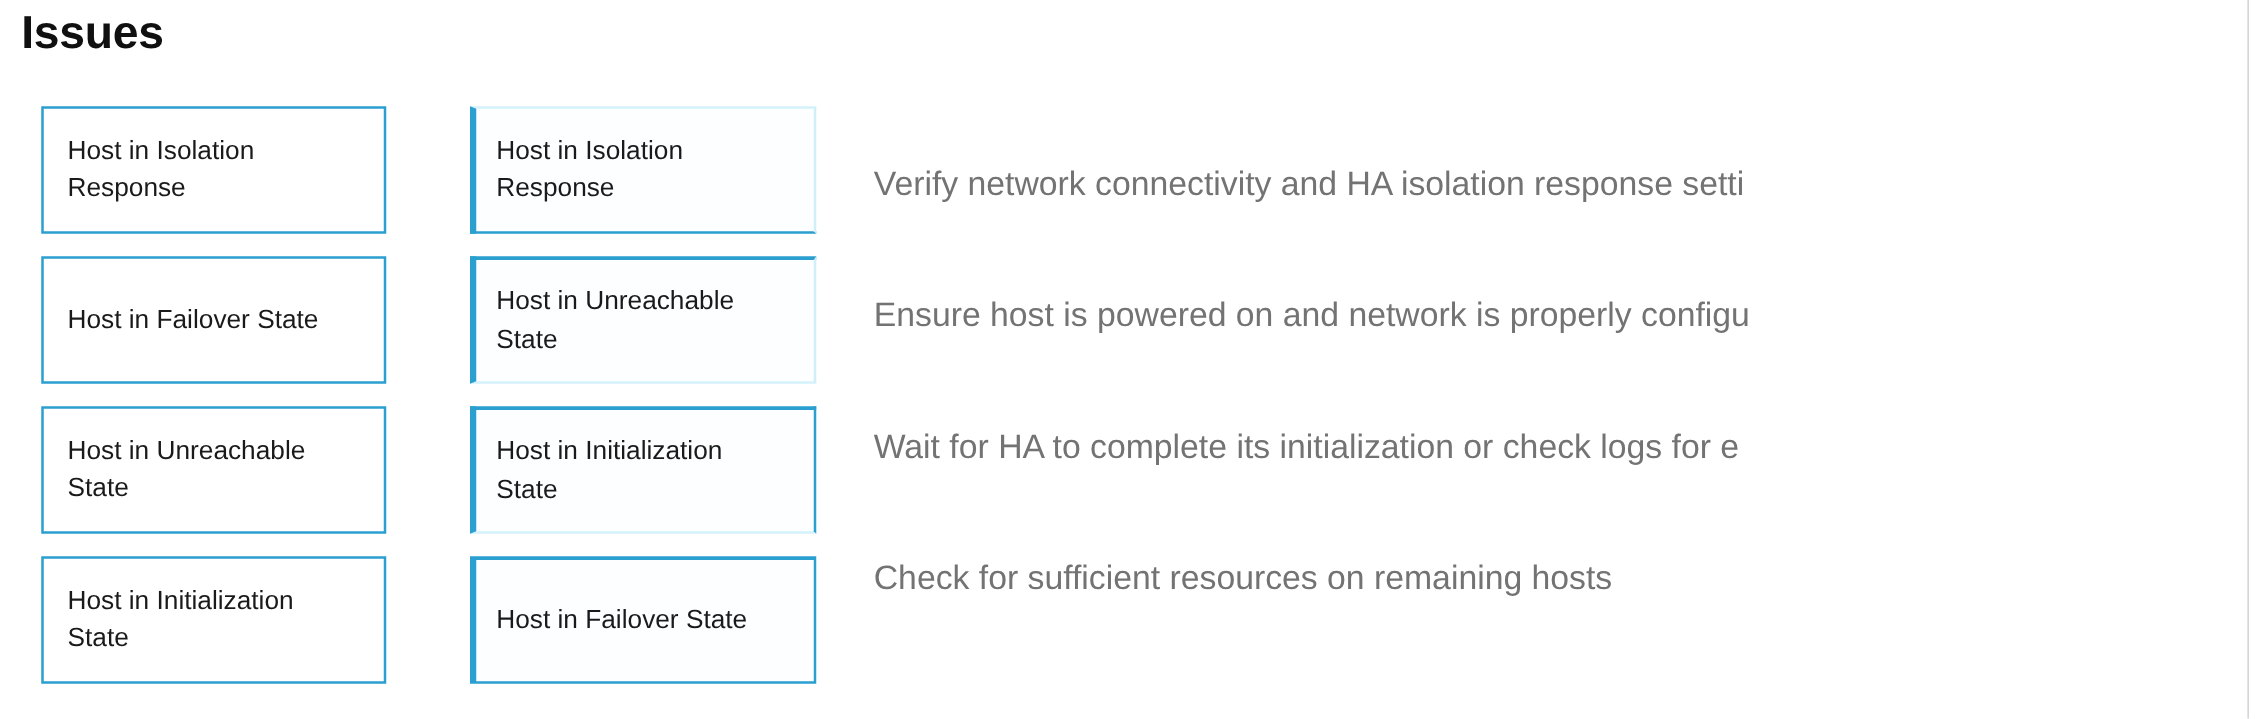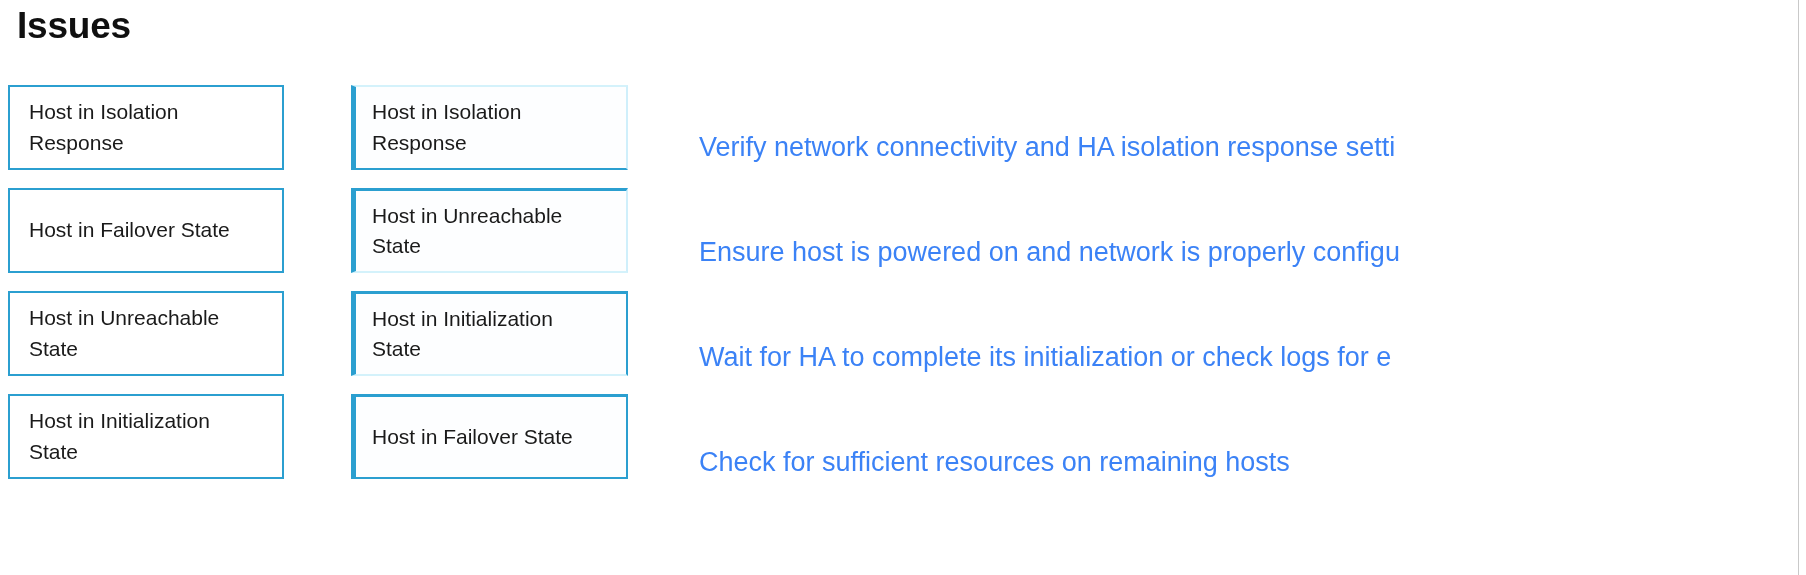--- a/index.html
+++ b/index.html
@@ -47,26 +47,27 @@
   .col2 {
     position: absolute;
     left: 351px;
     top: 85px;
     width: 277px;
   }
 
   .box {
     box-sizing: border-box;
     width: 100%;
-    height: 85px;
+    height: 102px;
     margin-bottom: 18px;
     background: #ffffff;
     display: flex;
     align-items: center;
     position: relative;
+    margin-left: 25px;
   }
   .box:last-child { margin-bottom: 0; }
 
   .box-a {
     border: 2px solid #2b9fd0;
   }
   .box-a .box-label {
     padding-left: 19px;
     padding-right: 10px;
   }
@@ -107,21 +108,21 @@
     height: 87px;
     margin-bottom: 18px;
     display: flex;
     align-items: center;
     overflow: hidden;
   }
   .step-row:last-child { margin-bottom: 0; }
   .step-text {
     font-size: 27px;
     line-height: 1.2;
-    color: #3b82f6;
+    color: #737373;
     font-weight: 400;
     white-space: nowrap;
     margin-top: 38px;
   }
 
   
   .edge-rule {
     position: absolute;
     top: 0;
     left: 1798px;

